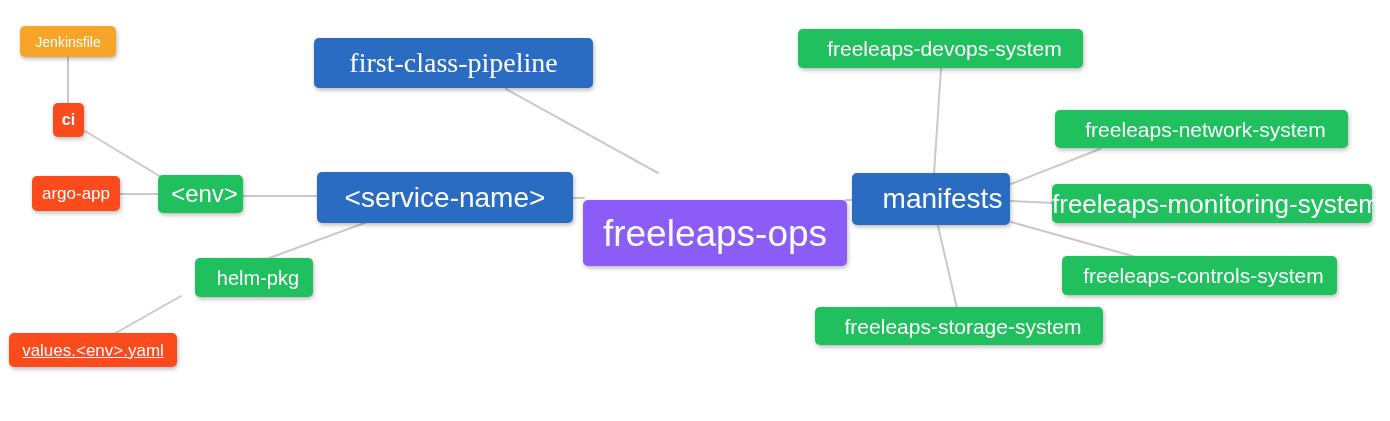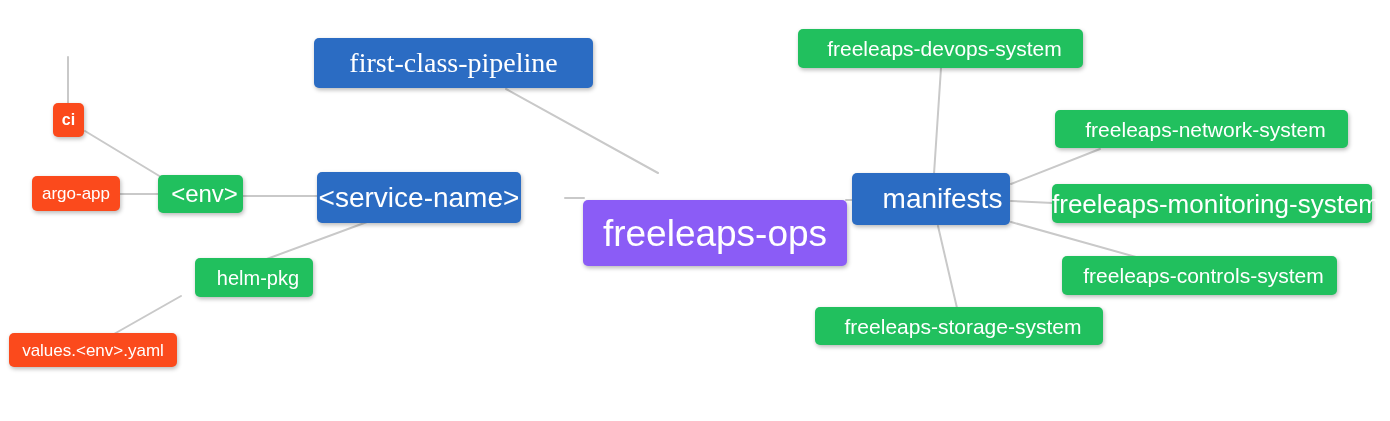--- a/index.html
+++ b/index.html
@@ -48,23 +48,23 @@
   .level2-node { background: #21c05e; padding-left: 8px; }
   .level3-node { background: #fb4a1c; }
   .level4-node { background: #f7a529; }
 
   
   #n-jenkinsfile { left: 20px;  top: 26px;  width: 96px;  height: 31px; font-size: 14px; }
   #n-ci          { left: 53px;  top: 103px; width: 31px;  height: 34px; font-size: 16px; font-weight: bold; }
   #n-argo-app    { left: 32px;  top: 176px; width: 88px;  height: 35px; font-size: 17px; }
   #n-env         { left: 158px; top: 175px; width: 85px;  height: 38px; font-size: 24px; }
   #n-helm-pkg    { left: 163px; top: 258px; width: 118px; height: 39px; font-size: 20px; margin-left: 32px; }
-  #n-values      { left: 9px;   top: 333px; width: 168px; height: 34px; font-size: 17px; }
+  #n-values      { left: 9px;   top: 333px; width: 168px; height: 34px; font-size: 17px; text-decoration: underline; }
   #n-fcp         { left: 314px; top: 38px;  width: 279px; height: 50px; font-size: 28px; font-family: Liberation Serif, serif; }
-  #n-service     { left: 317px; top: 172px; width: 204px; height: 51px; font-size: 28px; }
+  #n-service     { left: 317px; top: 172px; width: 256px; height: 51px; font-size: 28px; }
   #n-ops         { left: 583px; top: 172px; width: 264px; height: 66px; font-size: 37px; }
   #n-manifests   { left: 852px; top: 173px; width: 158px; height: 52px; font-size: 28px; padding-left: 23px; }
   #n-devops      { left: 798px; top: 29px;  width: 285px; height: 39px; font-size: 21px; }
   #n-network     { left: 1055px; top: 110px; width: 293px; height: 38px; font-size: 21px; }
   #n-monitoring  { left: 1052px; top: 184px; width: 320px; height: 39px; font-size: 26px; }
   #n-controls    { left: 1062px; top: 256px; width: 275px; height: 39px; font-size: 21px; }
   #n-storage     { left: 815px; top: 307px; width: 288px; height: 38px; font-size: 21px; }
 </style>
 </head>
 <body>
@@ -81,20 +81,21 @@
     <line x1="506" y1="89" x2="658" y2="173"></line>
     <line x1="565" y1="198" x2="584" y2="198"></line>
     <line x1="846" y1="200" x2="853" y2="200"></line>
     <line x1="934" y1="174" x2="941" y2="68"></line>
     <line x1="1011" y1="184" x2="1100" y2="149"></line>
     <line x1="1011" y1="201" x2="1053" y2="203"></line>
     <line x1="1011" y1="222" x2="1136" y2="257"></line>
     <line x1="938" y1="226" x2="957" y2="308"></line>
   </svg>
 
+  <div id="n-jenkinsfile" class="node level4-node">Jenkinsfile</div>
   <div id="n-ci" class="node level3-node">ci</div>
   <div id="n-argo-app" class="node level3-node">argo-app</div>
   <div id="n-env" class="node level2-node">&lt;env&gt;</div>
   <div id="n-helm-pkg" class="node level2-node">helm-pkg</div>
   <div id="n-values" class="node level3-node">values.&lt;env&gt;.yaml</div>
   <div id="n-fcp" class="node level1-node">first-class-pipeline</div>
   <div id="n-service" class="node level1-node">&lt;service-name&gt;</div>
   <div id="n-ops" class="node root-node">freeleaps-ops</div>
   <div id="n-manifests" class="node level1-node">manifests</div>
   <div id="n-devops" class="node level2-node">freeleaps-devops-system</div>

